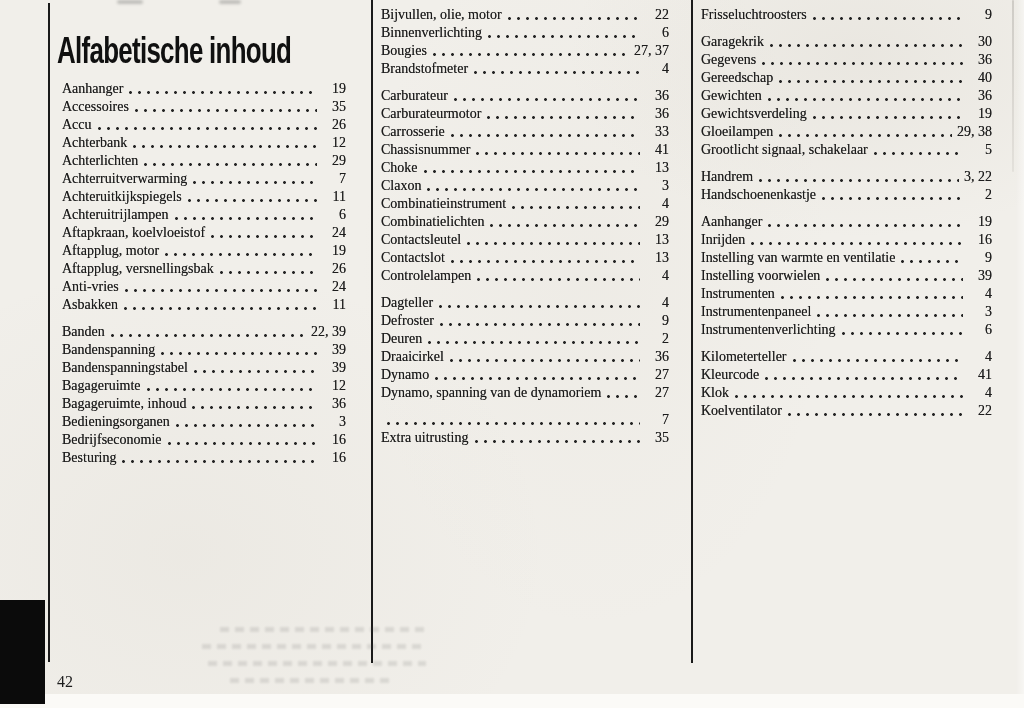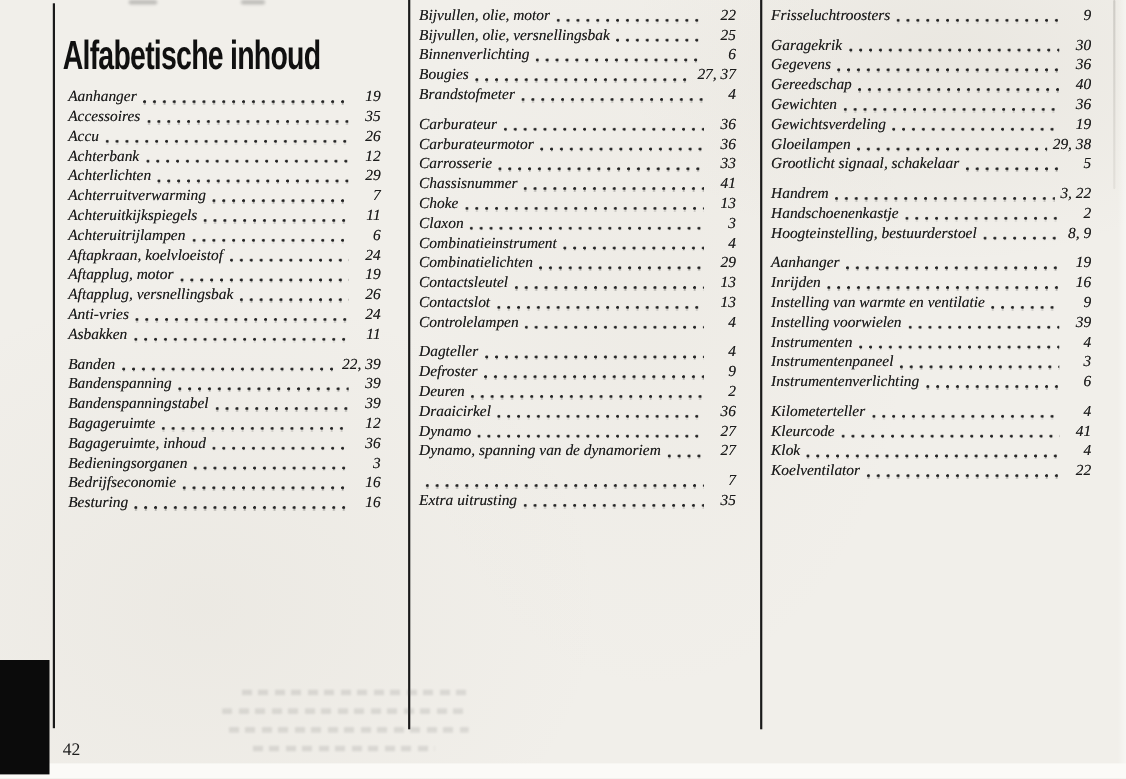--- a/index.html
+++ b/index.html
@@ -22,21 +22,21 @@
   .rule-mid   { left:371px; top:0;   height:663px; }
   .rule-right { left:691px; top:0;   height:663px; }
 
   .title {
     position:absolute; left:57px; top:5px;
     font-family:"Liberation Sans", sans-serif; font-weight:bold;
     font-size:37px; letter-spacing:-1px; color:#101010;
     transform:scaleX(.70); transform-origin:left top; white-space:nowrap;
   }
 
-  .col { position:absolute;font-style:italic; }
+  .col { position:absolute; }
   .group + .group { margin-top:9px; }
   .entry {
     display:flex; align-items:baseline; height:18px;
     font-size:14px; line-height:18px; white-space:nowrap;
     text-shadow:0 0 .4px rgba(25,25,25,.65);
   }
   .entry .label { flex:0 0 auto; }
   .entry .dots {
     flex:1 1 auto; min-width:8px; align-self:flex-end;
     height:4px; margin:0 5px 3px 6px;
@@ -214,25 +214,20 @@
 
   <div class="col" style="left:381px; top:6px; width:288px;">
     <div class="group">
 
         <div class="entry">
           <span class="label">Bijvullen, olie, motor</span>
           <span class="dots"></span>
           <span class="num">22</span>
         </div>
 
-        <div class="entry">
-          <span class="label">Bijvullen, olie, versnellingsbak</span>
-          <span class="dots"></span>
-          <span class="num">25</span>
-        </div>
 
         <div class="entry">
           <span class="label">Binnenverlichting</span>
           <span class="dots"></span>
           <span class="num">6</span>
         </div>
 
         <div class="entry">
           <span class="label">Bougies</span>
           <span class="dots"></span>
@@ -426,25 +421,20 @@
           <span class="dots"></span>
           <span class="num">3, 22</span>
         </div>
 
         <div class="entry">
           <span class="label">Handschoenenkastje</span>
           <span class="dots"></span>
           <span class="num">2</span>
         </div>
 
-        <div class="entry">
-          <span class="label">Hoogteinstelling, bestuurderstoel</span>
-          <span class="dots"></span>
-          <span class="num">8, 9</span>
-        </div>
 
       </div>
     <div class="group">
 
         <div class="entry">
           <span class="label">Aanhanger</span>
           <span class="dots"></span>
           <span class="num">19</span>
         </div>
 

